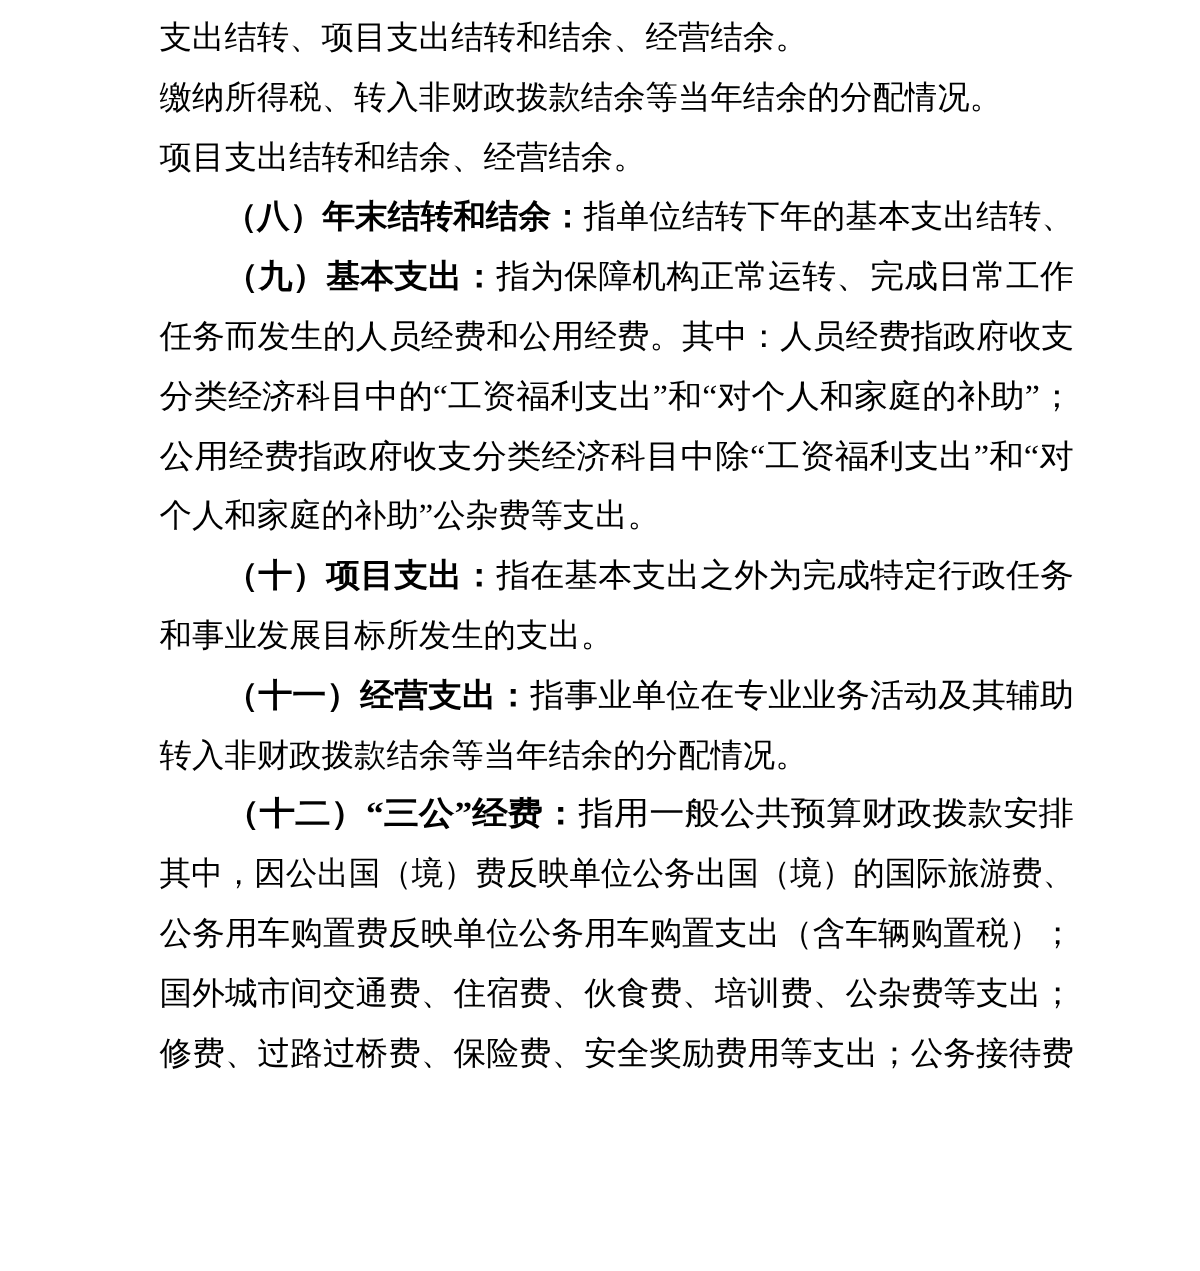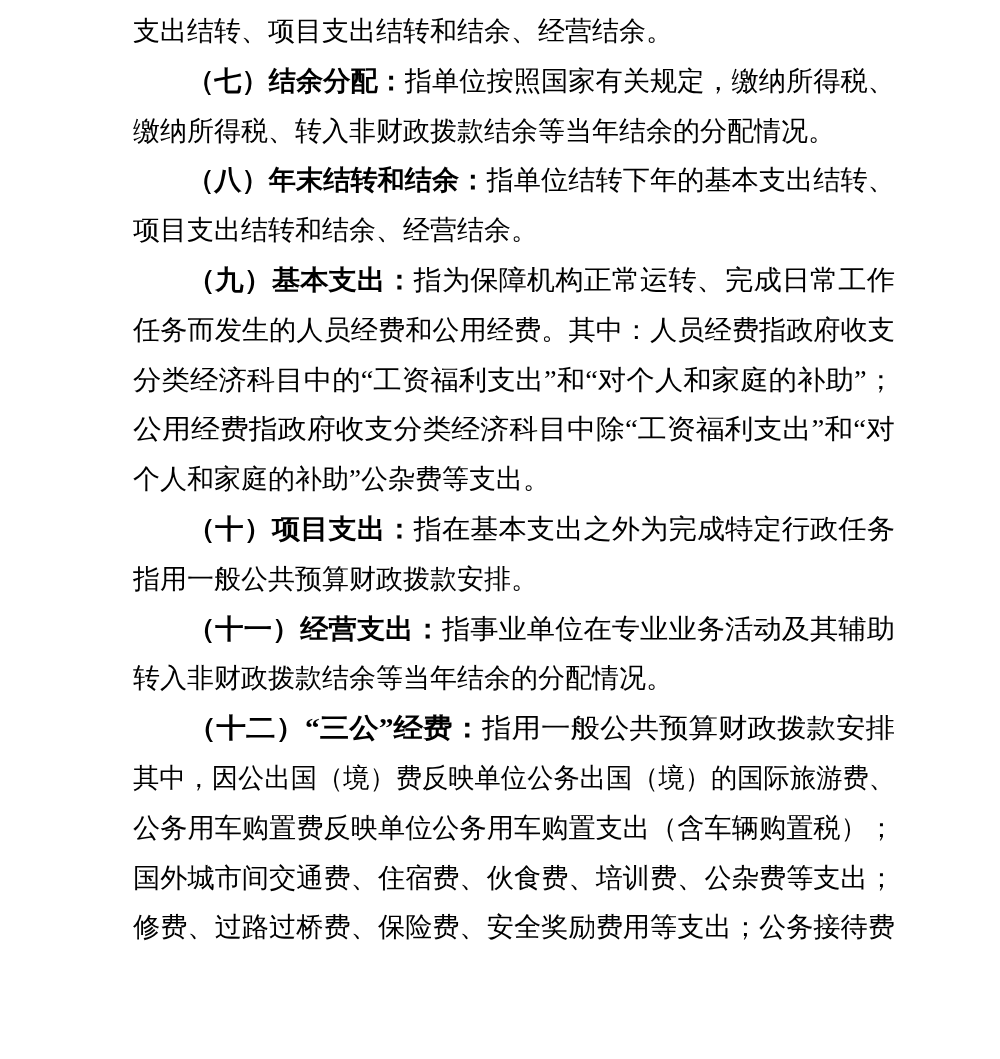--- a/index.html
+++ b/index.html
@@ -39,31 +39,30 @@
   }
   .seg.bold {
     font-weight: bold;
   }
 </style>
 </head>
 <body>
 
 <main class="page" id="doc-root">
     <div class="line"><span class="line-inner"><span class="seg">支出结转、项目支出结转和结余、经营结余。</span></span></div>
-    <div class="line indent"><span class="line-inner" style="transform: scaleX(1.00855);"><span class="seg bold">（七）结余分配：</span><span class="seg">指单位按照国家有关规定，缴纳所得税、</span></span></div>
     <div class="line"><span class="line-inner"><span class="seg">缴纳所得税、转入非财政拨款结余等当年结余的分配情况。</span></span></div>
+    <div class="line"><span class="line-inner"><span class="seg">项目支出结转和结余、经营结余。</span></span></div>
     <div class="line indent"><span class="line-inner" style="transform: scaleX(1.00855);"><span class="seg bold">（八）年末结转和结余：</span><span class="seg">指单位结转下年的基本支出结转、</span></span></div>
-    <div class="line"><span class="line-inner"><span class="seg">项目支出结转和结余、经营结余。</span></span></div>
     <div class="line indent"><span class="line-inner" style="transform: scaleX(1.04889);"><span class="seg bold">（九）基本支出：</span><span class="seg">指为保障机构正常运转、完成日常工作</span></span></div>
     <div class="line"><span class="line-inner" style="transform: scaleX(1.00794);"><span class="seg">任务而发生的人员经费和公用经费。其中：人员经费指政府收支</span></span></div>
     <div class="line"><span class="line-inner" style="transform: scaleX(1.05403);"><span class="seg">分类经济科目中的“工资福利支出”和“对个人和家庭的补助”；</span></span></div>
     <div class="line"><span class="line-inner" style="transform: scaleX(1.0718);"><span class="seg">公用经费指政府收支分类经济科目中除“工资福利支出”和“对</span></span></div>
     <div class="line"><span class="line-inner"><span class="seg">个人和家庭的补助”公杂费等支出。</span></span></div>
     <div class="line indent"><span class="line-inner" style="transform: scaleX(1.04889);"><span class="seg bold">（十）项目支出：</span><span class="seg">指在基本支出之外为完成特定行政任务</span></span></div>
-    <div class="line"><span class="line-inner"><span class="seg">指用一般公共预算财政拨款安排。</span></span></div>
+    <div class="line"><span class="line-inner"><span class="seg">和事业发展目标所发生的支出。</span></span></div>
     <div class="line indent"><span class="line-inner" style="transform: scaleX(1.04889);"><span class="seg bold">（十一）经营支出：</span><span class="seg">指事业单位在专业业务活动及其辅助</span></span></div>
     <div class="line"><span class="line-inner"><span class="seg">转入非财政拨款结余等当年结余的分配情况。</span></span></div>
     <div class="line indent"><span class="line-inner" style="transform: scaleX(1.09259);"><span class="seg bold">（十二）“三公”经费：</span><span class="seg">指用一般公共预算财政拨款安排</span></span></div>
     <div class="line"><span class="line-inner" style="transform: scaleX(0.97318);"><span class="seg">其中，因公出国（境）费反映单位公务出国（境）的国际旅游费、</span></span></div>
     <div class="line"><span class="line-inner" style="transform: scaleX(1.00794);"><span class="seg">公务用车购置费反映单位公务用车购置支出（含车辆购置税）；</span></span></div>
     <div class="line"><span class="line-inner" style="transform: scaleX(1.00794);"><span class="seg">国外城市间交通费、住宿费、伙食费、培训费、公杂费等支出；</span></span></div>
     <div class="line"><span class="line-inner" style="transform: scaleX(1.00794);"><span class="seg">修费、过路过桥费、保险费、安全奖励费用等支出；公务接待费</span></span></div>
   </main>
 
 </body></html>

